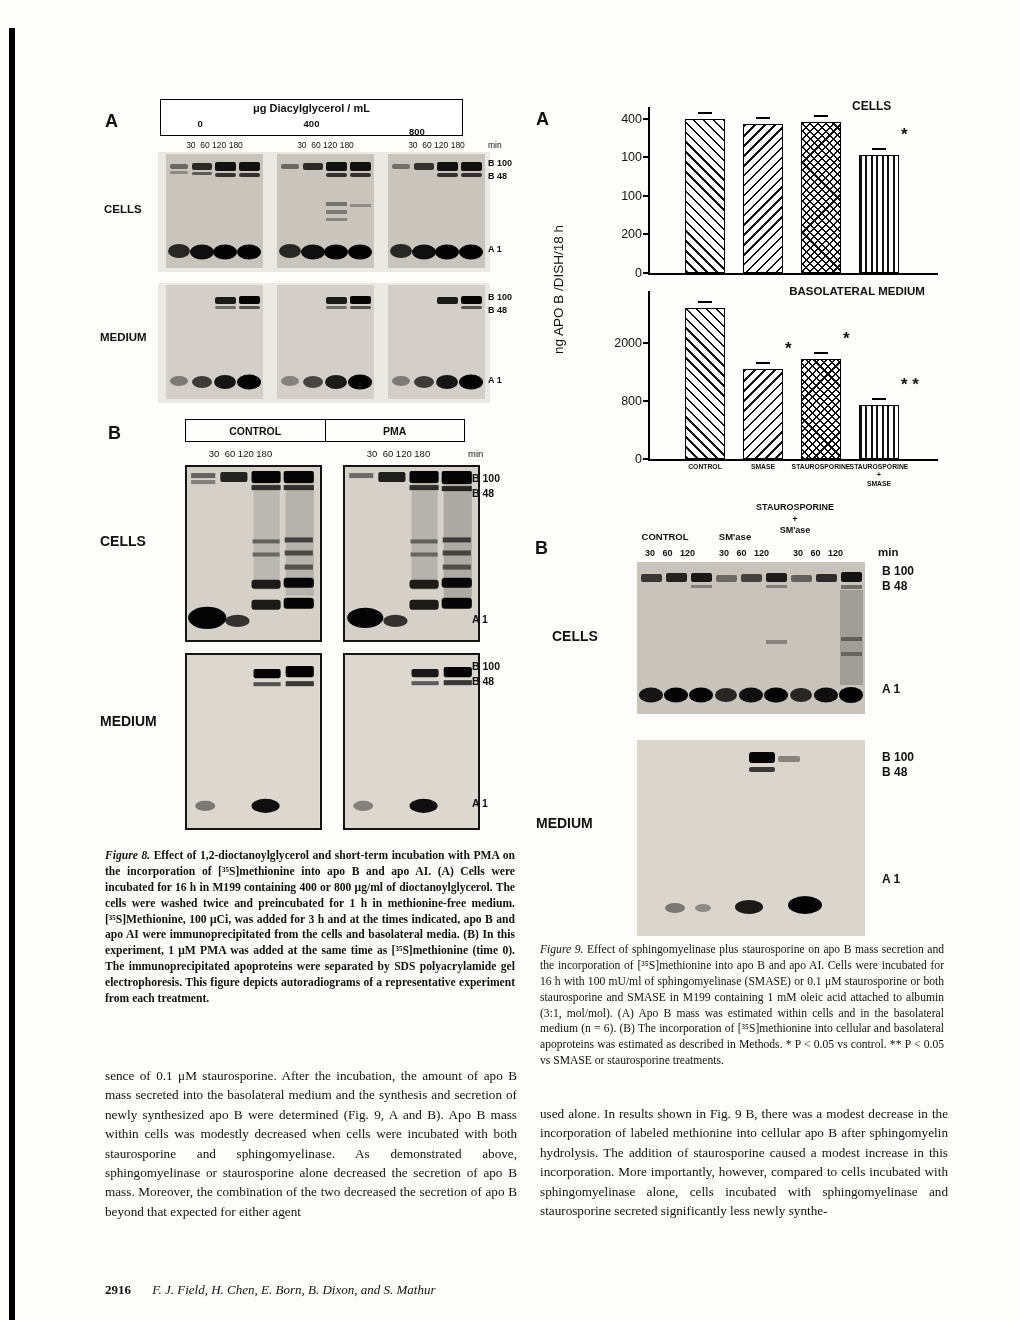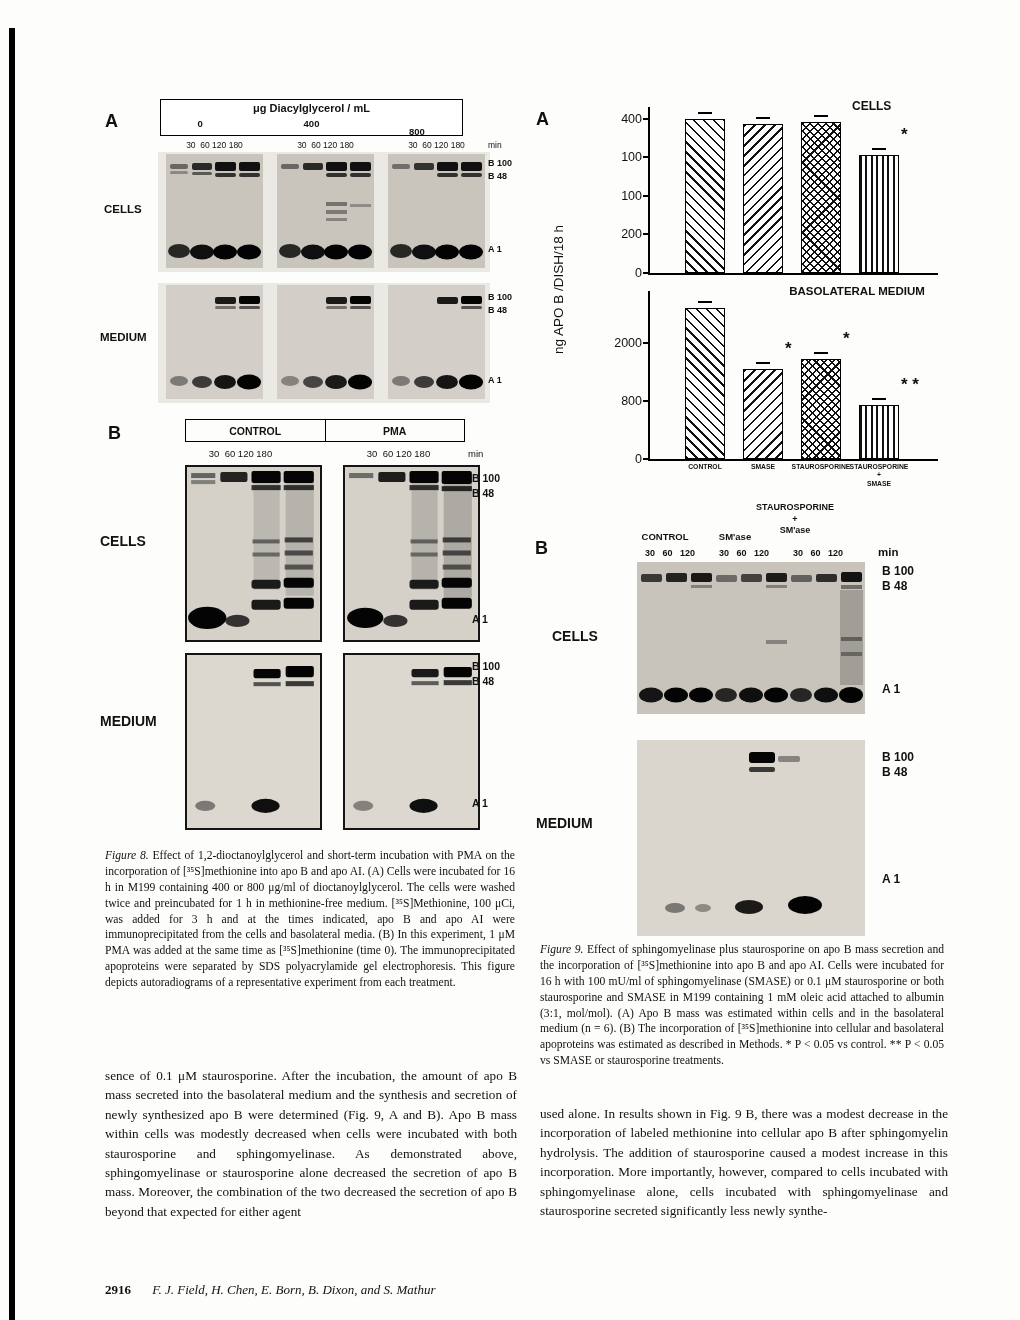--- a/index.html
+++ b/index.html
@@ -261,21 +261,21 @@
           <rect x="98" y="25" width="28" height="5" fill="#111" opacity="0.8"></rect>
           <ellipse cx="18" cy="150" rx="10" ry="5" fill="#1a1a1a" opacity="0.45"></ellipse>
           <ellipse cx="78" cy="150" rx="14" ry="7" fill="#040404" opacity="0.95"></ellipse>
         </svg>
     </div>
     <div class="abs band-label" style="left:372px; top:245px; font-size:10.5px;">B 100</div>
     <div class="abs band-label" style="left:372px; top:260px; font-size:10.5px;">B  48</div>
     <div class="abs band-label" style="left:372px; top:382px; font-size:10.5px;">A 1</div>
   </div>
 
-  <div class="abs caption" style="left:105px; top:848px; width:410px;">
+  <div class="abs caption" style="left:105px; top:848px; width:410px;font-weight:bold;">
     <span class="figlab">Figure 8.</span><span> Effect of 1,2-dioctanoylglycerol and short-term incubation with PMA on the incorporation of [³⁵S]methionine into apo B and apo AI. (A) Cells were incubated for 16 h in M199 containing 400 or 800 μg/ml of dioctanoylglycerol. The cells were washed twice and preincubated for 1 h in methionine-free medium. [³⁵S]Methionine, 100 μCi, was added for 3 h and at the times indicated, apo B and apo AI were immunoprecipitated from the cells and basolateral media. (B) In this experiment, 1 μM PMA was added at the same time as [³⁵S]methionine (time 0). The immunoprecipitated apoproteins were separated by SDS polyacrylamide gel electrophoresis. This figure depicts autoradiograms of a representative experiment from each treatment.</span>
   </div>
 
   <div class="abs bodytext" style="left:105px; top:1066px; width:412px;">sence of 0.1 μM staurosporine. After the incubation, the amount of apo B mass secreted into the basolateral medium and the synthesis and secretion of newly synthesized apo B were determined (Fig. 9, A and B). Apo B mass within cells was modestly decreased when cells were incubated with both staurosporine and sphingomyelinase. As demonstrated above, sphingomyelinase or staurosporine alone decreased the secretion of apo B mass. Moreover, the combination of the two decreased the secretion of apo B beyond that expected for either agent</div>
 
   <div class="abs serif" style="left:105px; top:1282px; font-size:13px;">
     <span class="bold">2916</span>
     <span style="font-style:italic; margin-left:18px;">F. J. Field, H. Chen, E. Born, B. Dixon, and S. Mathur</span>
   </div>
 

